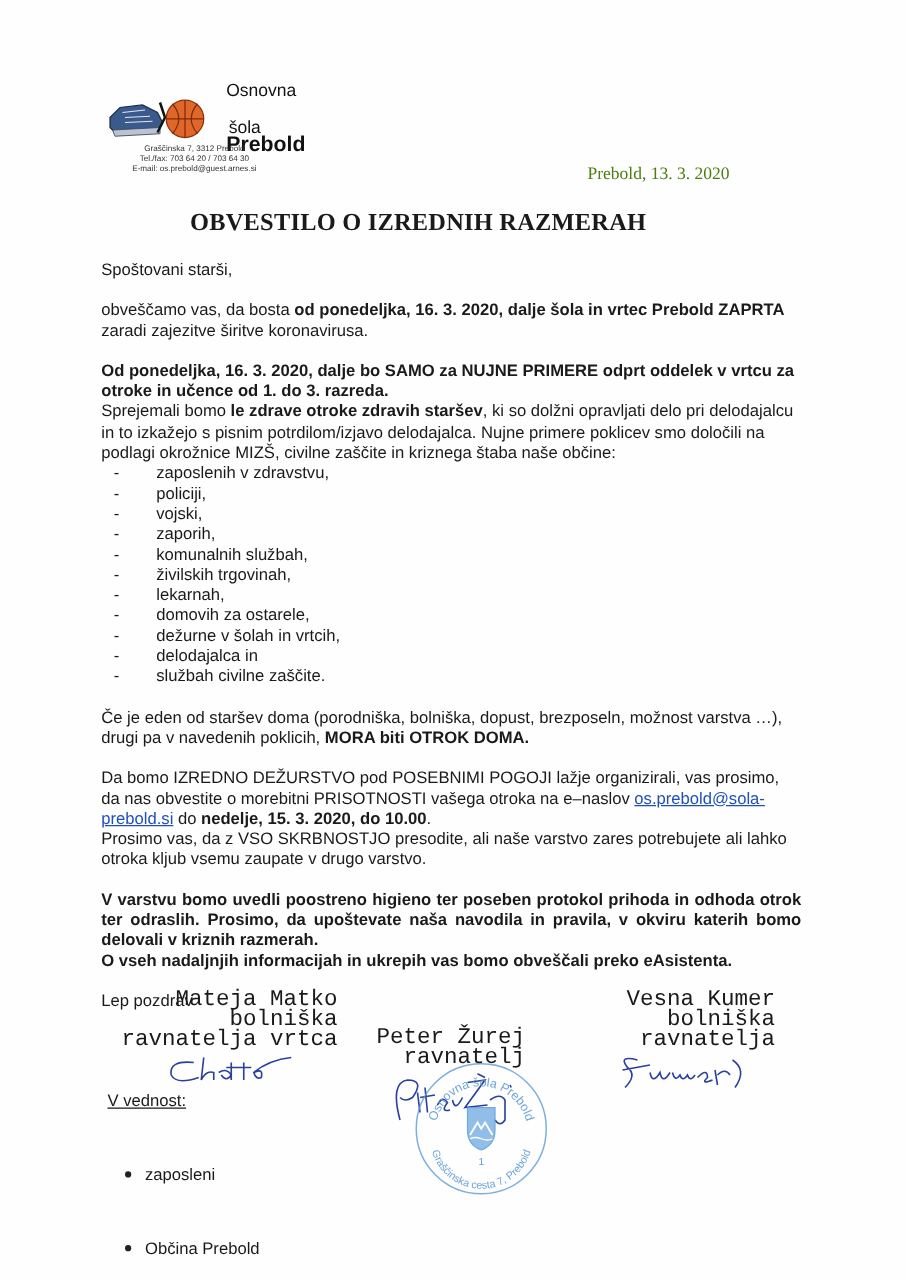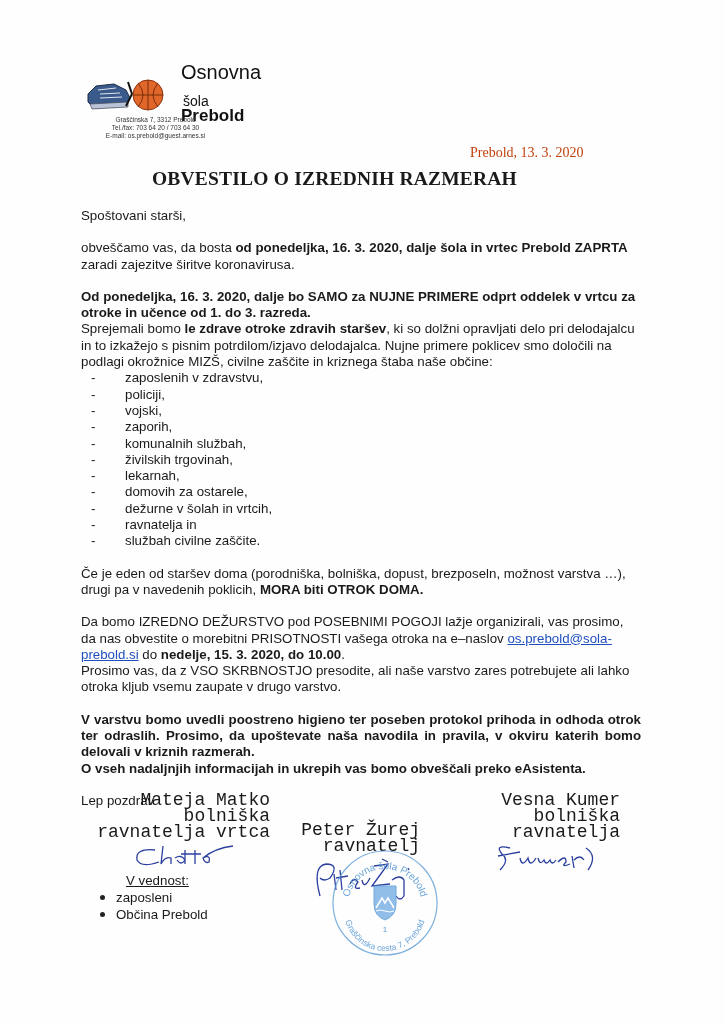--- a/index.html
+++ b/index.html
@@ -5,28 +5,28 @@
     html, body { margin: 0; padding: 0; background: #ffffff; }
     body { width: 725px; height: 1024px; position: relative; overflow: hidden;
            font-family: "Liberation Sans", sans-serif; color: #1a1a1a; }
     .page { position: absolute; left: 0; top: 0; width: 725px; height: 1024px; background: #fefefe; }
 
     
     .logo { position: absolute; left: 86px; top: 66px; width: 160px; height: 60px; }
     .logo-graphic { position: absolute; left: 0; top: 10px; width: 78px; height: 38px; }
     .logo-name { position: absolute; left: 95px; top: 0; font-family: "Liberation Sans", sans-serif;
                  color: #111; line-height: 13px; }
-    .logo-name .l1 { font-size: 20px; display: block; }
+    .logo-name .l1 { font-size: 14px; display: block; }
     .logo-name .l2 { font-size: 14px; display: block; padding-left: 2px; margin-top: 16px; }
     .logo-name .l3 { font-size: 17px; font-weight: bold; display: block; line-height: 16px; }
     .logo-addr { position: absolute; left: 2px; top: 50px; font-size: 6.5px; line-height: 8px;
                  color: #333; white-space: nowrap; text-align: center; width: 135px; }
 
     .date { position: absolute; left: 470px; top: 132px; font-family: "Liberation Serif", serif;
-            font-size: 14px; color: #c2410c; margin-top: 13px; }
+            font-size: 14px; color: #4d7c0f; }
 
     .title { position: absolute; left: 0; width: 669px; top: 168px; text-align: center;
              font-family: "Liberation Serif", serif; font-weight: bold; font-size: 19.5px; color: #1a1a1a; letter-spacing: 0.2px; }
 
     .body { position: absolute; left: 81px; top: 208px; width: 560px; font-size: 13.3px; line-height: 16.3px; }
     .body p { margin: 0; }
     .gap { height: 16px; }
     b { font-weight: bold; }
     .list { margin: 0; padding: 0; list-style: none; }
     .list li { position: relative; padding-left: 44px; }
@@ -37,23 +37,23 @@
     
     .sig { position: absolute; top: 792px; text-align: right; font-size: 18px; line-height: 16px; font-family: Liberation Mono, monospace; }
     .sig1 { left: 90px; width: 180px; }
     .sig2 { left: 300px; width: 120px; margin-top: 30px; }
     .sig3 { left: 460px; width: 160px; }
     .signature { display: block; margin: 2px auto 0; }
 
     .stamp { position: absolute; left: 330px; top: 848px; width: 110px; height: 110px; }
 
     .cc { position: absolute; left: 86px; top: 872px; font-size: 13.3px; line-height: 17px; }
-    .cc-title { text-decoration: underline; margin-left: 40px; }
+    .cc-title { text-decoration: underline; }
     .cc ul { margin: 0; padding: 0; list-style: none; }
-    .cc li { position: relative; padding-left: 30px; }
+    .cc li { position: relative; padding-left: 30px; margin-top: 42px; }
     .cc li .bullet { position: absolute; left: 14px; top: 6px; width: 5px; height: 5px; border-radius: 50%; background: #222; }
   </style>
 </head>
 <body>
 
 <div class="page">
 
   <div class="logo">
     <svg class="logo-graphic" viewBox="0 0 78 38">
       <path d="M2 18 L10 10 L28 8 L40 14 L44 22 L40 30 L8 32 L2 26 Z" fill="#3b5a8c" stroke="#1d2d4a" stroke-width="1"></path>
@@ -91,21 +91,21 @@
     <ul class="list" id="prof-list">
         <li><span class="dash">-</span><span>zaposlenih v zdravstvu,</span></li>
         <li><span class="dash">-</span><span>policiji,</span></li>
         <li><span class="dash">-</span><span>vojski,</span></li>
         <li><span class="dash">-</span><span>zaporih,</span></li>
         <li><span class="dash">-</span><span>komunalnih službah,</span></li>
         <li><span class="dash">-</span><span>živilskih trgovinah,</span></li>
         <li><span class="dash">-</span><span>lekarnah,</span></li>
         <li><span class="dash">-</span><span>domovih za ostarele,</span></li>
         <li><span class="dash">-</span><span>dežurne v šolah in vrtcih,</span></li>
-        <li><span class="dash">-</span><span>ravnatelja in</span></li>
+        <li><span class="dash">-</span><span>delodajalca in</span></li>
         <li><span class="dash">-</span><span>službah civilne zaščite.</span></li>
       </ul>
     <div class="gap"></div>
 
     <p><span>Če je eden od staršev doma (porodniška, bolniška, dopust, brezposeln, možnost varstva …), drugi pa v navedenih poklicih, </span><b>MORA biti OTROK DOMA.</b></p>
     <div class="gap"></div>
 
     <p><span>Da bomo IZREDNO DEŽURSTVO pod POSEBNIMI POGOJI lažje organizirali, vas prosimo, da nas obvestite o morebitni PRISOTNOSTI vašega otroka na e–naslov </span><a class="link">os.prebold@sola-prebold.si</a><span> do </span><b>nedelje, 15. 3. 2020, do 10.00</b><span>.</span><br><span>Prosimo vas, da z VSO SKRBNOSTJO presodite, ali naše varstvo zares potrebujete ali lahko otroka kljub vsemu zaupate v drugo varstvo.</span></p>
     <div class="gap"></div>
 

